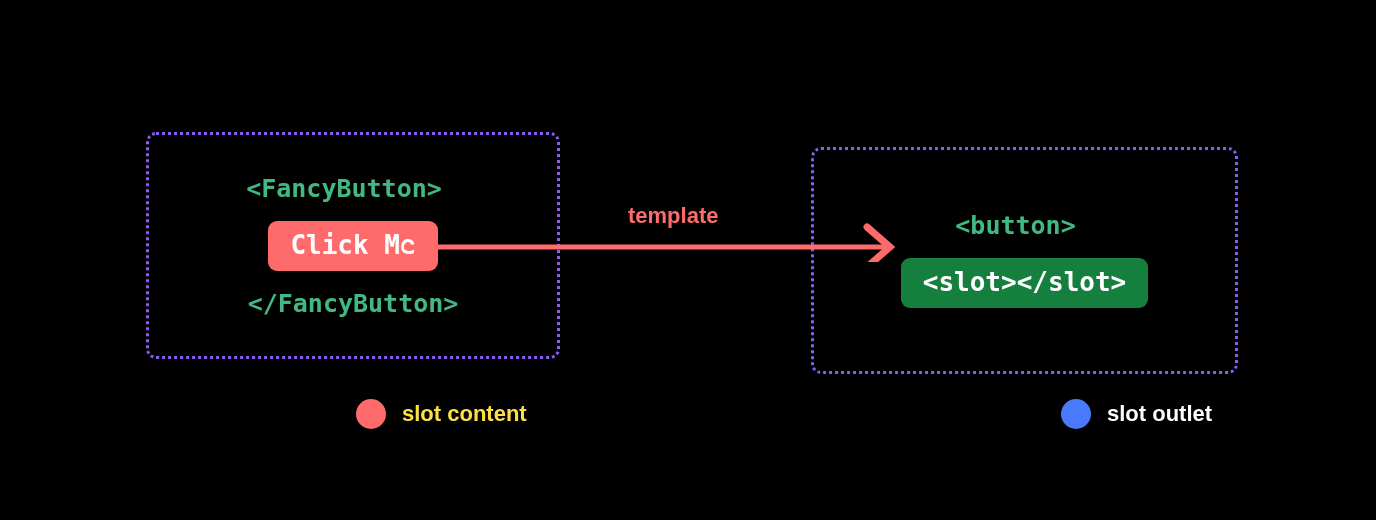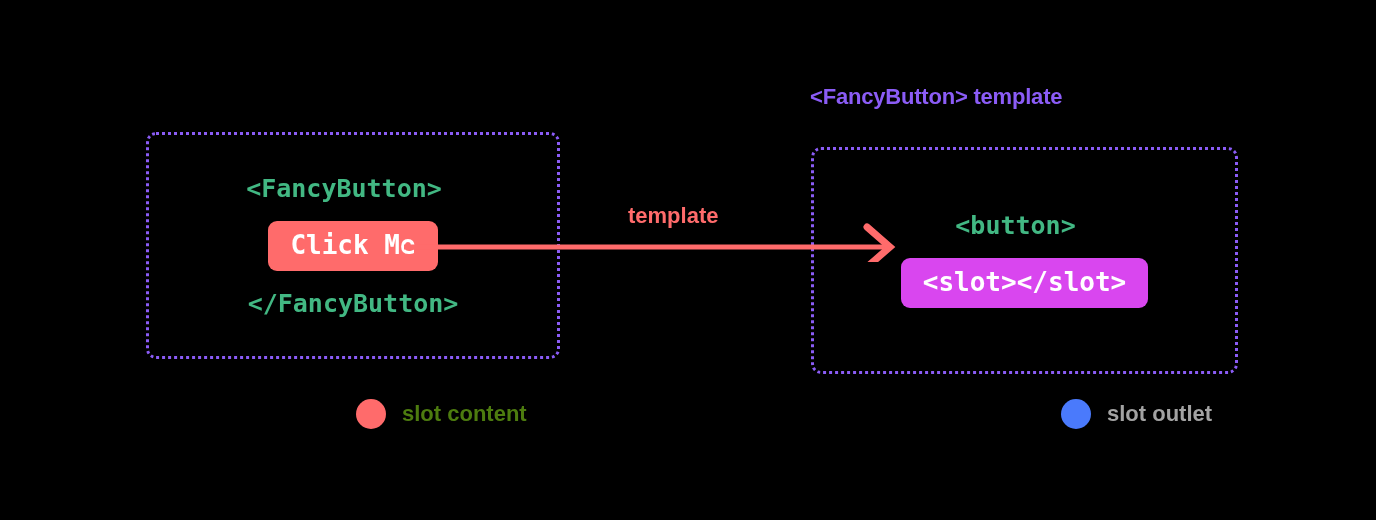--- a/index.html
+++ b/index.html
@@ -72,21 +72,21 @@
     font-weight: bold;
     font-size: 26px;
     color: #ffffff;
     border-radius: 9px;
     padding: 11px 22px 13px 22px;
     white-space: pre;
     line-height: 1;
     box-sizing: border-box;
   }
   .chip-content { background: #ff6b6b; }
-  .chip-outlet  { background: #d946ef; }
+  .chip-outlet  { background: #15803d; }
 
   
   #connector {
     position: absolute;
     left: 404px;
     top: 196px;
     width: 505px;
     height: 66px;
     pointer-events: none;
   }
@@ -119,38 +119,37 @@
     flex: none;
   }
   .legend-dot.dot-content { background: #ff6b6b; }
   .legend-dot.dot-outlet  { background: #4a7afc; }
 
   .legend-text {
     font-family: "Liberation Sans", sans-serif;
     font-weight: bold;
     font-size: 22px;
   }
-  .legend-text.text-content { color: #4d7c0f; }
-  .legend-text.text-outlet  { color: #a3a3a3; }
+  .legend-text.text-content { color: #fde047; }
+  .legend-text.text-outlet  { color: #ffffff; }
 </style>
 </head>
 <body>
 
 <div class="stage">
 
 
   <div class="template-box" id="box-parent">
     <div class="box-inner">
       <div class="code-tag indent-open">&lt;FancyButton&gt;</div>
       <div class="chip chip-content">Click Me</div>
       <div class="code-tag indent-close">&lt;/FancyButton&gt;</div>
     </div>
   </div>
 
-  <div class="panel-label" id="label-fancy">&lt;FancyButton&gt; template</div>
 
   <div class="template-box" id="box-fancy">
     <div class="box-inner">
       <div class="code-tag indent-open">&lt;button&gt;</div>
       <div class="chip chip-outlet">&lt;slot&gt;&lt;/slot&gt;</div>
     </div>
   </div>
 
   <svg id="connector" viewBox="0 0 505 66">
     <line x1="0" y1="51" x2="483" y2="51" stroke="#ff6b6b" stroke-width="5" stroke-linecap="butt"></line>

